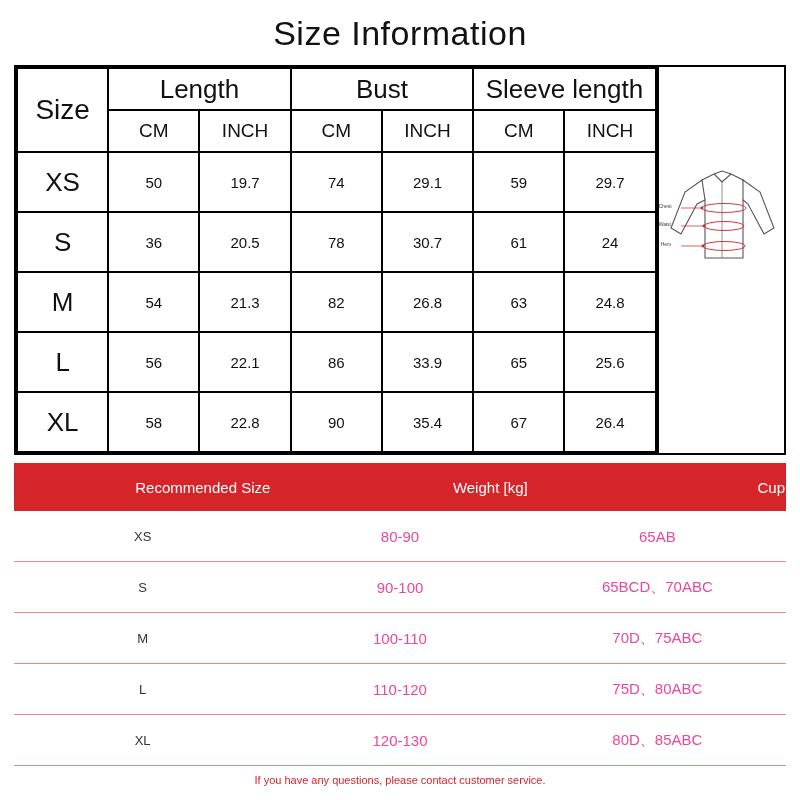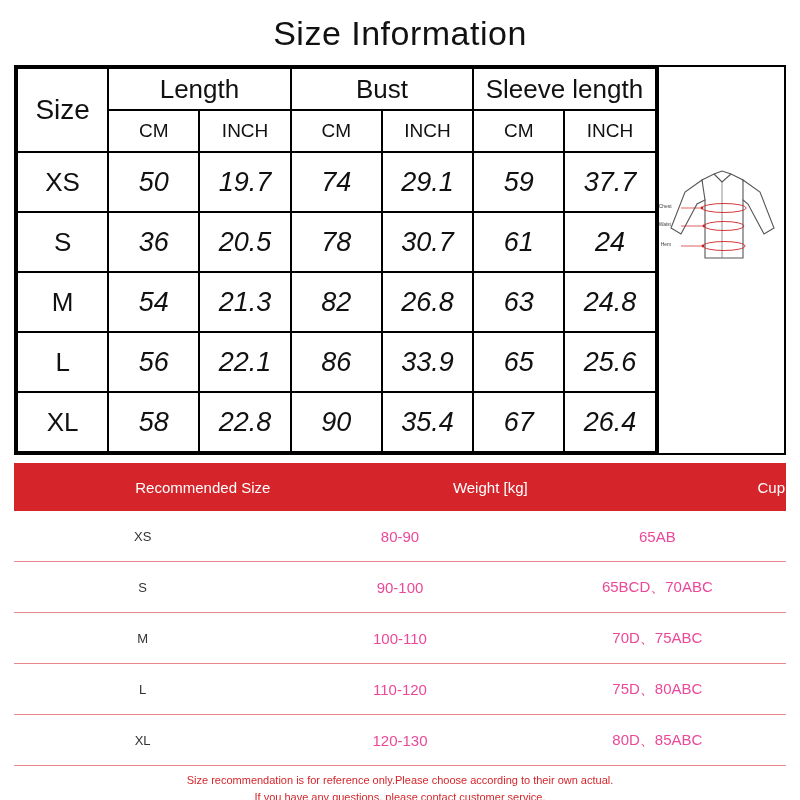--- a/index.html
+++ b/index.html
@@ -58,23 +58,22 @@
   }
   table.sizetable td.unit {
     font-size: 19px;
     height: 40px;
   }
   table.sizetable td.sizecell {
     font-size: 26px;
     height: 58px;
   }
   table.sizetable td.val {
-    font-size: 27px;
+    font-size: 15px;
     height: 58px;
-    font-style: italic;
   }
   td.size-header {
     font-size: 28px;
   }
   
   table.sizetable { border-left: 0; border-top: 0; }
 
   .figure-cell {
     width: 128px;
     border-left: 2px solid #000000;
@@ -164,21 +163,21 @@
           <td class="unit">INCH</td>
         </tr>
 
         <tr>
           <td class="sizecell">XS</td>
           <td class="val">50</td>
           <td class="val">19.7</td>
           <td class="val">74</td>
           <td class="val">29.1</td>
           <td class="val">59</td>
-          <td class="val">37.7</td>
+          <td class="val">29.7</td>
         </tr>
         <tr>
           <td class="sizecell">S</td>
           <td class="val">36</td>
           <td class="val">20.5</td>
           <td class="val">78</td>
           <td class="val">30.7</td>
           <td class="val">61</td>
           <td class="val">24</td>
         </tr>
@@ -276,18 +275,17 @@
         </tr>
         <tr>
           <td class="small">XL</td>
           <td>120-130</td>
           <td>80D、85ABC</td>
         </tr>
       </tbody>
     </table>
 
     <div class="notes">
-      <div>Size recommendation is for reference only.Please choose according to their own actual.</div>
       <div>If you have any questions, please contact customer service.</div>
     </div>
   </div>
 
 </div>
 
 </body></html>

